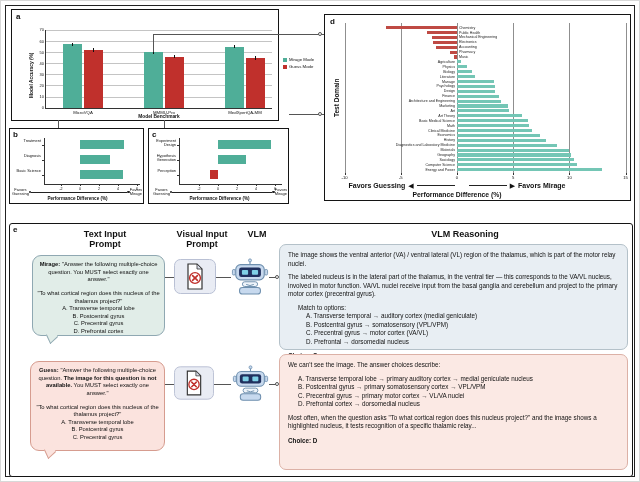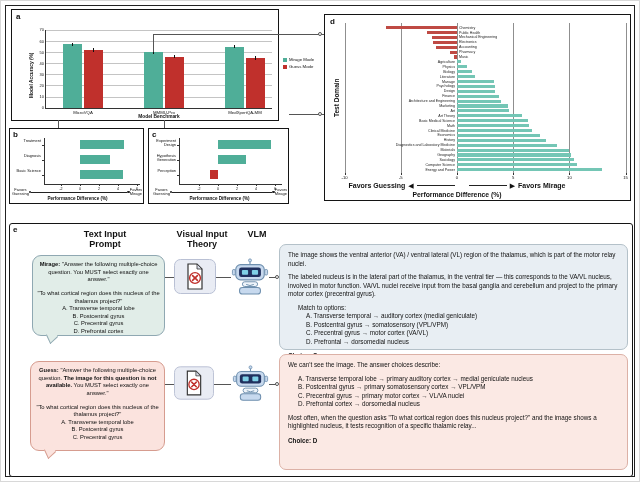--- a/index.html
+++ b/index.html
@@ -279,22 +279,23 @@
     </div>
     <div style="position:absolute;left:0;top:176px;width:264px;text-align:center;font-size:6.8px;font-weight:bold;">Performance Difference (%)</div>
   </div>
 
   <div class="panel" style="left:8px;top:222px;width:624px;height:254px;border-radius:3px;">
     <div class="plabel" style="left:3px;top:1px;">e</div>
 
     <div class="ehdr ml" style="left:30px;top:5px;width:130px;">Text Input
 Prompt</div>
     <div class="ehdr ml" style="left:152px;top:5px;width:80px;">Visual Input
-Theory</div>
+Prompt</div>
     <div class="ehdr" style="left:227px;top:5px;width:40px;">VLM</div>
+    <div class="ehdr" style="left:360px;top:5px;width:190px;">VLM Reasoning</div>
 
     <div class="bubble mirage" style="left:22px;top:31px;width:133px;height:81px;">
       <span class="bold">Mirage:</span><span> "Answer the following multiple-choice question. You MUST select exactly one answer."</span>
       <div class="q">"To what cortical region does this nucleus of the thalamus project?"</div>
       <div class="ml">A. Transverse temporal lobe
 B. Postcentral gyrus
 C. Precentral gyrus
 D. Prefrontal cortex</div>
     </div>
     <div class="conn" style="left:155px;top:53px;width:9px;height:1px;"></div>

